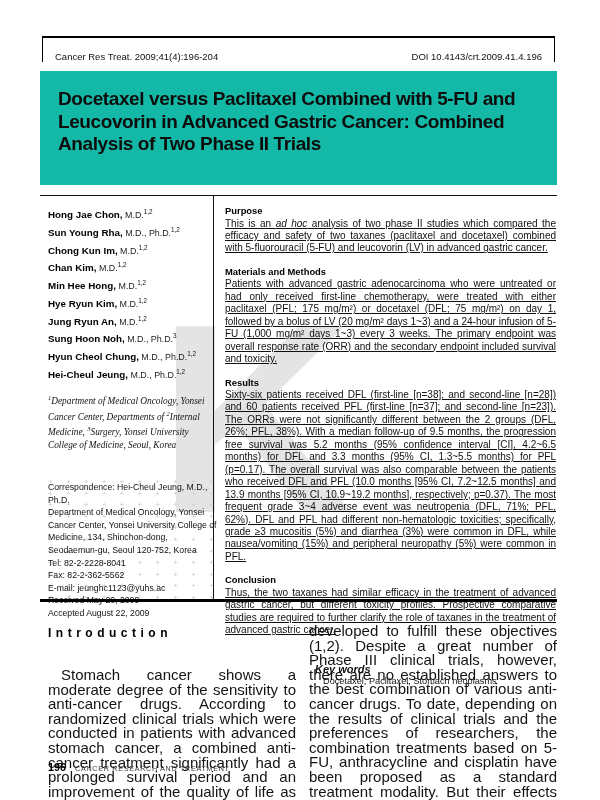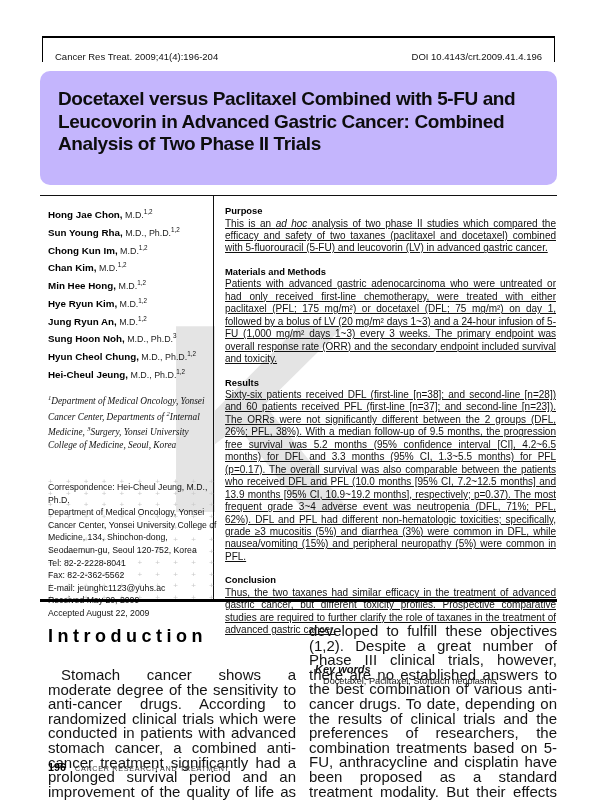--- a/index.html
+++ b/index.html
@@ -12,21 +12,21 @@
              font-family:"Liberation Sans",sans-serif;font-weight:bold;
              font-size:270px;line-height:0.82;color:#cfcfcf;opacity:.55;}
 
   
   .jheader{left:42px;top:36px;width:513px;border-top:2.5px solid #000;
            border-left:1px solid #000;border-right:1px solid #000;height:26px;
            display:flex;justify-content:space-between;align-items:flex-end;
            padding:0 12px;box-sizing:border-box;font-size:9.5px;color:#111;}
 
   
-  .titlebox{left:40px;top:71px;width:517px;height:114px;background:#c4b5fd;border-radius:10px;}
+  .titlebox{left:40px;top:71px;width:517px;height:114px;background:#14b8a6;}
   .titlebox h1{margin:17px 0 0 18px;width:470px;font-size:19px;line-height:22.5px;
                letter-spacing:-0.4px;color:#0d0d0d;font-weight:bold;}
 
   
   .meta{left:40px;top:195px;width:517px;height:404px;border-top:1.5px solid #111;}
   .vdivider{position:absolute;left:173px;top:0;height:404px;width:1.2px;background:#111;}
 
   .leftcol{position:absolute;left:8px;top:9px;width:166px;z-index:1;}
   .authors{list-style:none;margin:0;padding:0;}
   .authors li{font-size:9.8px;line-height:14.5px;white-space:nowrap;}
@@ -49,21 +49,21 @@
   .absec p .it{font-style:italic;}
   .keywords{margin:26px 0 0 90px;}
   .keywords .kwlabel{font-size:11px;font-weight:bold;font-style:italic;}
   .keywords .kwtext{font-size:9.2px;line-height:13px;padding-left:8px;}
 
   
   .rule-thick{left:40px;top:599px;width:517px;height:0;border-top:3px solid #000;}
 
   
   .intro{left:40px;top:622px;width:517px;height:150px;}
-  .intro h2{position:absolute;left:8px;top:4px;margin:0;font-size:18px;font-weight:bold;
+  .intro h2{position:absolute;left:8px;top:4px;margin:0;font-size:12px;font-weight:bold;
             letter-spacing:4.5px;color:#000;}
   .bodycol{position:absolute;margin:0;width:248px;font-family:Liberation Sans, sans-serif;
            font-size:15px;line-height:14.6px;text-align:justify;color:#131313;}
   .col-a{left:8px;top:46px;text-indent:13px;}
   .col-b{left:269px;top:2px;}
 
   
   .pfooter{left:48px;top:761px;display:flex;align-items:baseline;}
   .pfooter .pageno{font-size:10.8px;font-weight:bold;color:#000;}
   .pfooter .jname{font-size:7.2px;letter-spacing:0.7px;color:#3a3a3a;margin-left:9px;}

